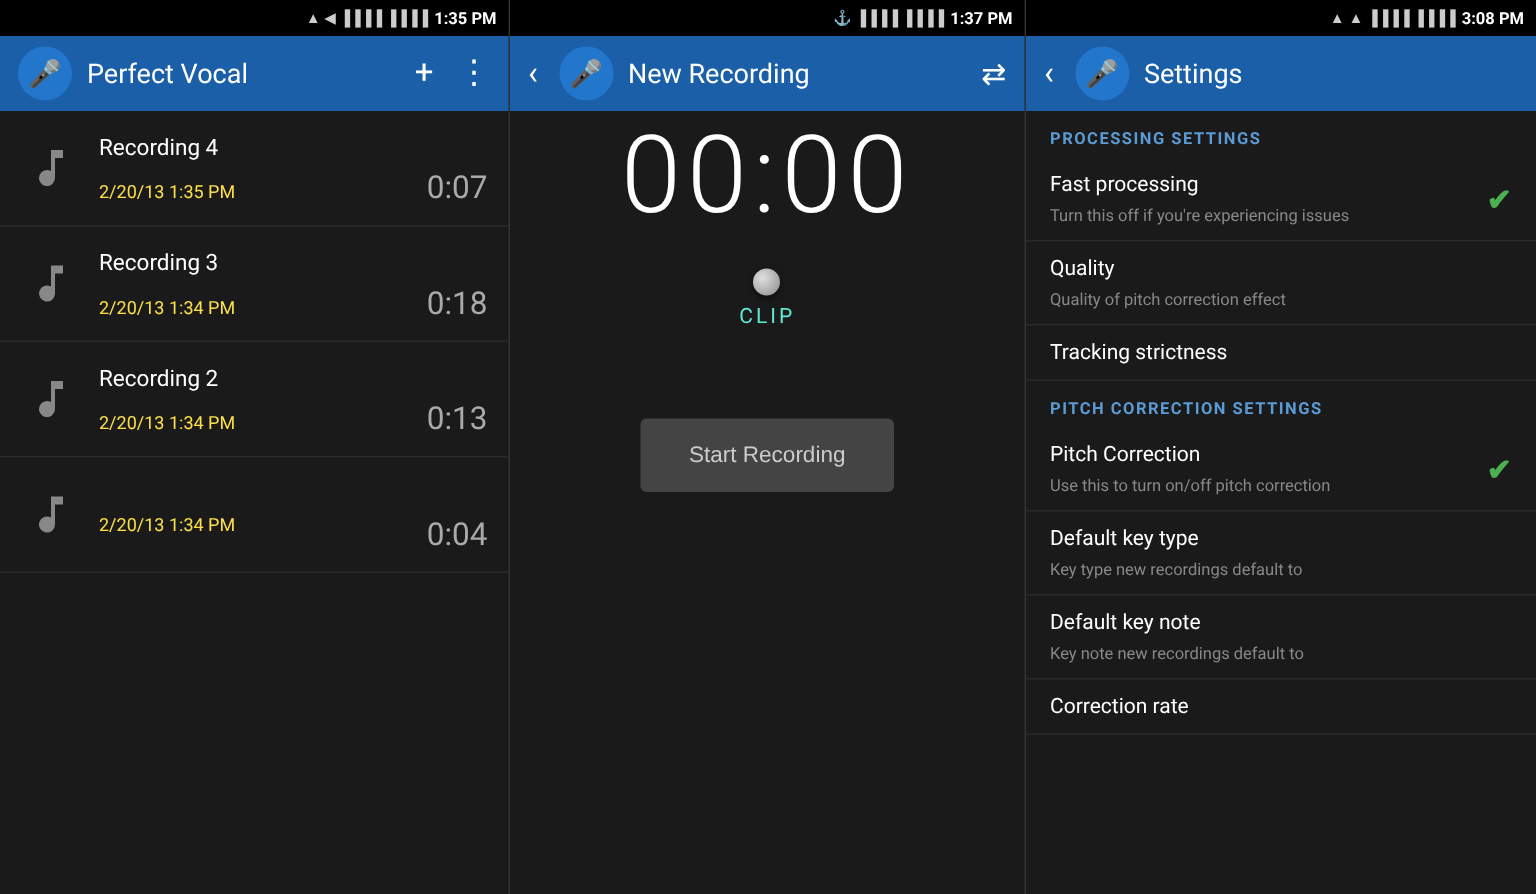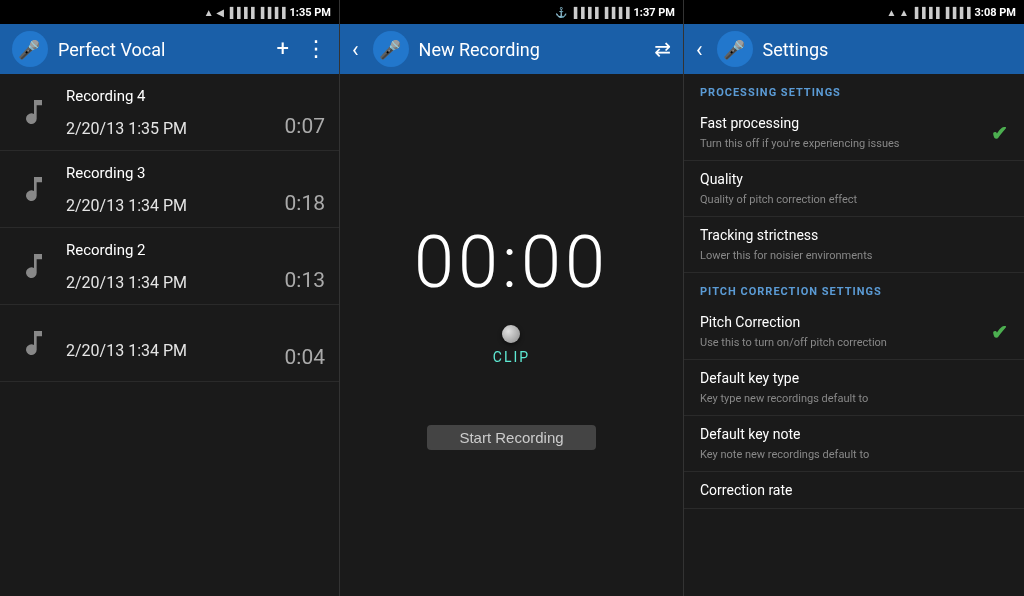--- a/index.html
+++ b/index.html
@@ -119,22 +119,22 @@
       flex: 1;
     }
 
     .recording-name {
       color: #fff;
       font-size: 15px;
       font-weight: 400;
     }
 
     .recording-date {
-      color: #e5e5e5;
-      font-size: 16px;
+      color: #fde047;
+      font-size: 12px;
       margin-top: 14px;
     }
 
     .recording-duration {
       color: #aaa;
       font-size: 21px;
       margin-top: 28px;
     }
 
     
@@ -162,21 +162,21 @@
       color: #fff;
       font-size: 20px;
       cursor: pointer;
     }
 
     .recording-main {
       flex: 1;
       display: flex;
       flex-direction: column;
       align-items: center;
-      justify-content: center;
+      justify-content: flex-start;
       gap: 20px;
     }
 
     .timer-display {
       font-size: 72px;
       font-weight: 300;
       color: #fff;
       letter-spacing: 4px;
       font-family: 'Roboto', Arial, sans-serif;
     }
@@ -199,21 +199,21 @@
     .clip-label {
       color: #5eead4;
       font-size: 14px;
       letter-spacing: 2px;
     }
 
     .start-recording-btn {
       background: #444;
       color: #ccc;
       border: none;
-      padding: 4px 32px;
+      padding: 16px 32px;
       font-size: 15px;
       border-radius: 4px;
       cursor: pointer;
       margin-top: 40px;
     }
 
     
     .panel3 {
       width: 340px;
       height: 596px;
@@ -399,21 +399,20 @@
       <div class="settings-item">
       <div class="settings-item-text">
         <div class="settings-item-title">Quality</div>
         <div class="settings-item-desc">Quality of pitch correction effect</div>
       </div>
 
     </div>
       <div class="settings-item">
       <div class="settings-item-text">
         <div class="settings-item-title">Tracking strictness</div>
-        <div class="settings-item-desc">Lower this for noisier environments</div>
       </div>
 
     </div>
       <div class="settings-section-header">PITCH CORRECTION SETTINGS</div>
       <div class="settings-item">
       <div class="settings-item-text">
         <div class="settings-item-title">Pitch Correction</div>
         <div class="settings-item-desc">Use this to turn on/off pitch correction</div>
       </div>
       <span class="checkmark">✔</span>

